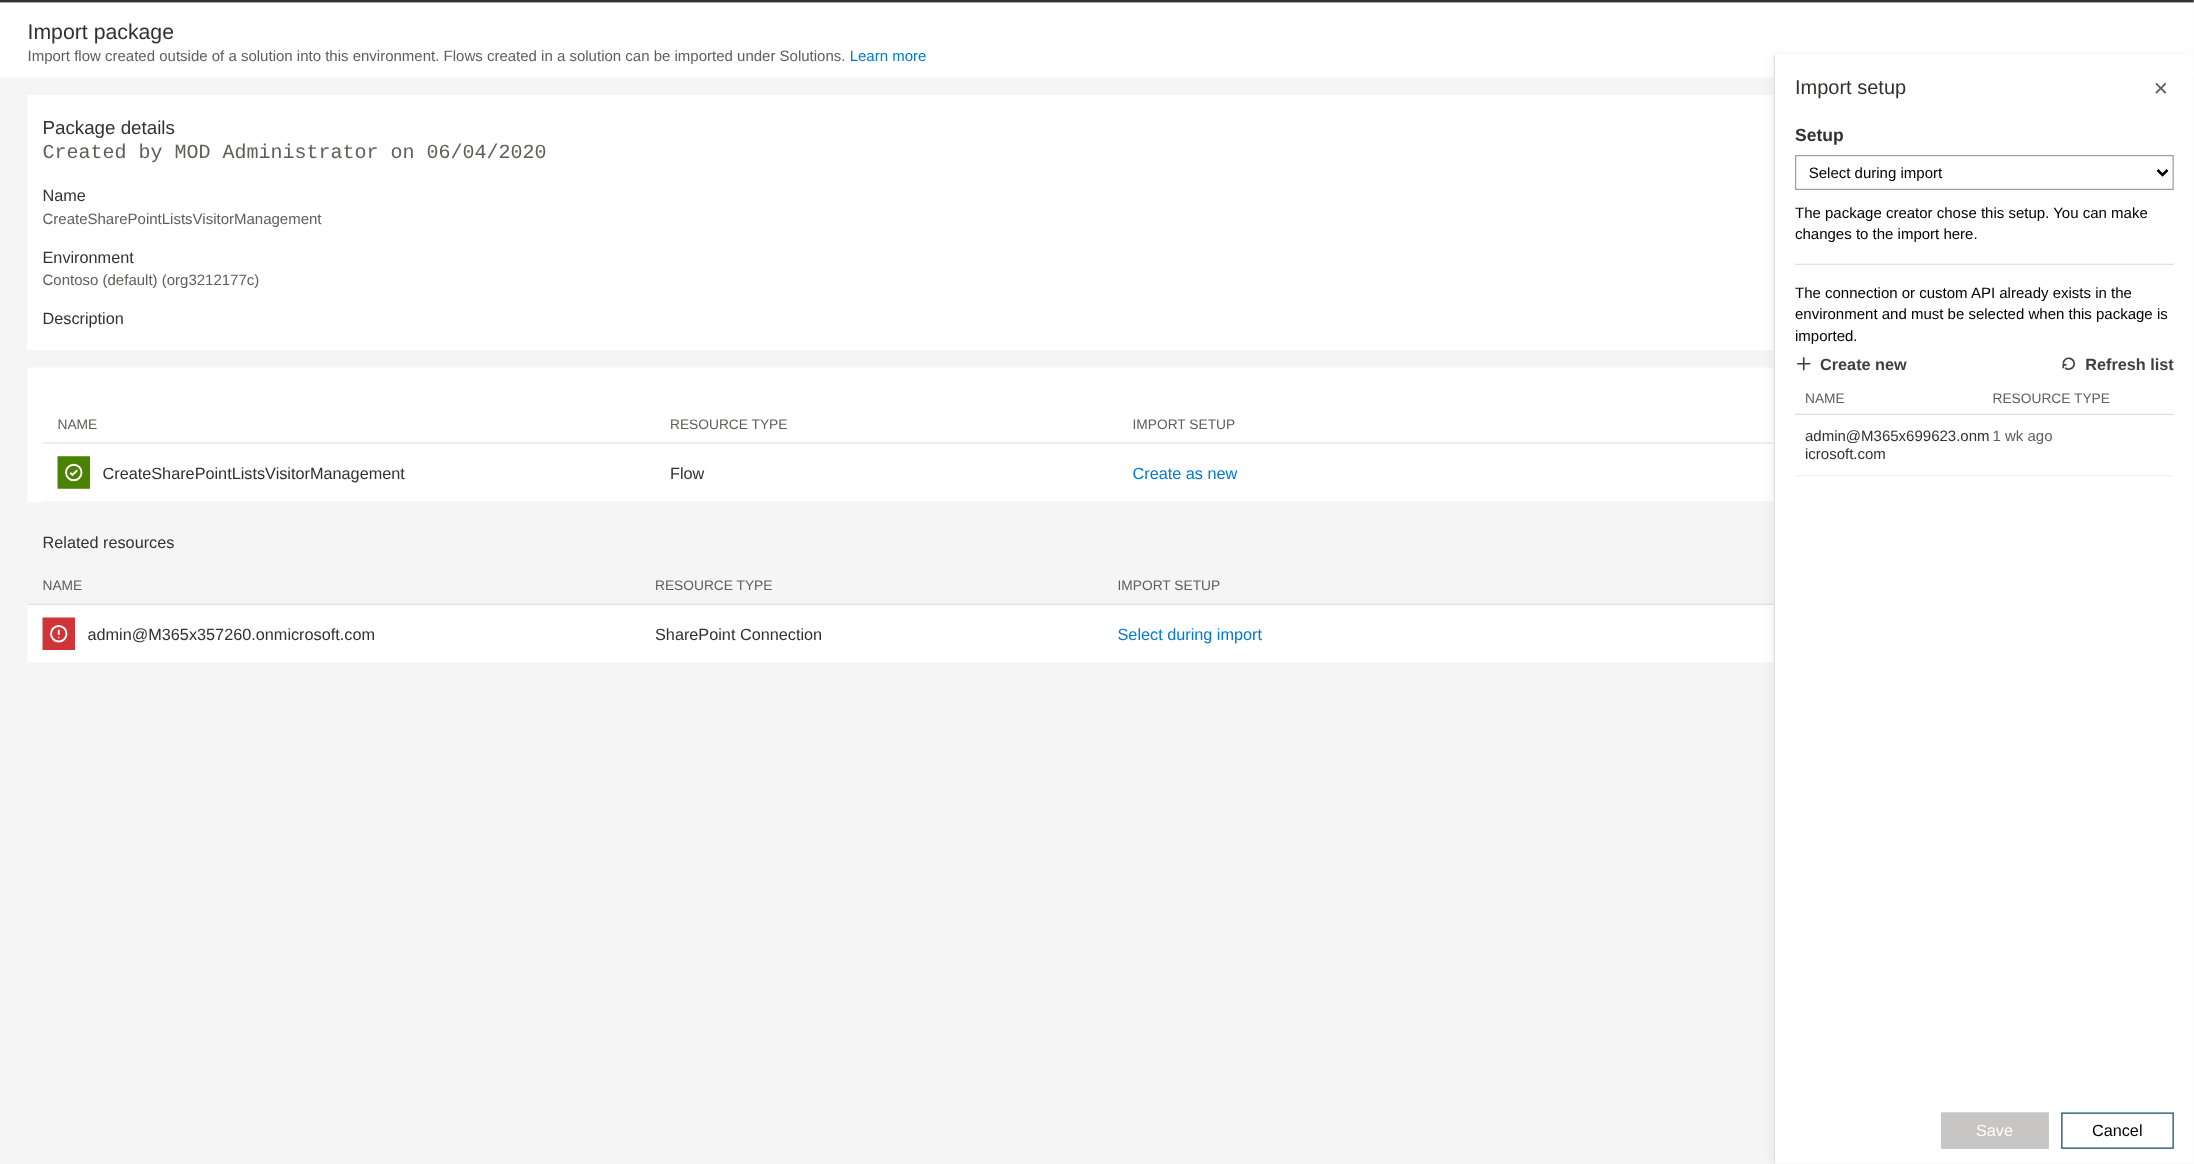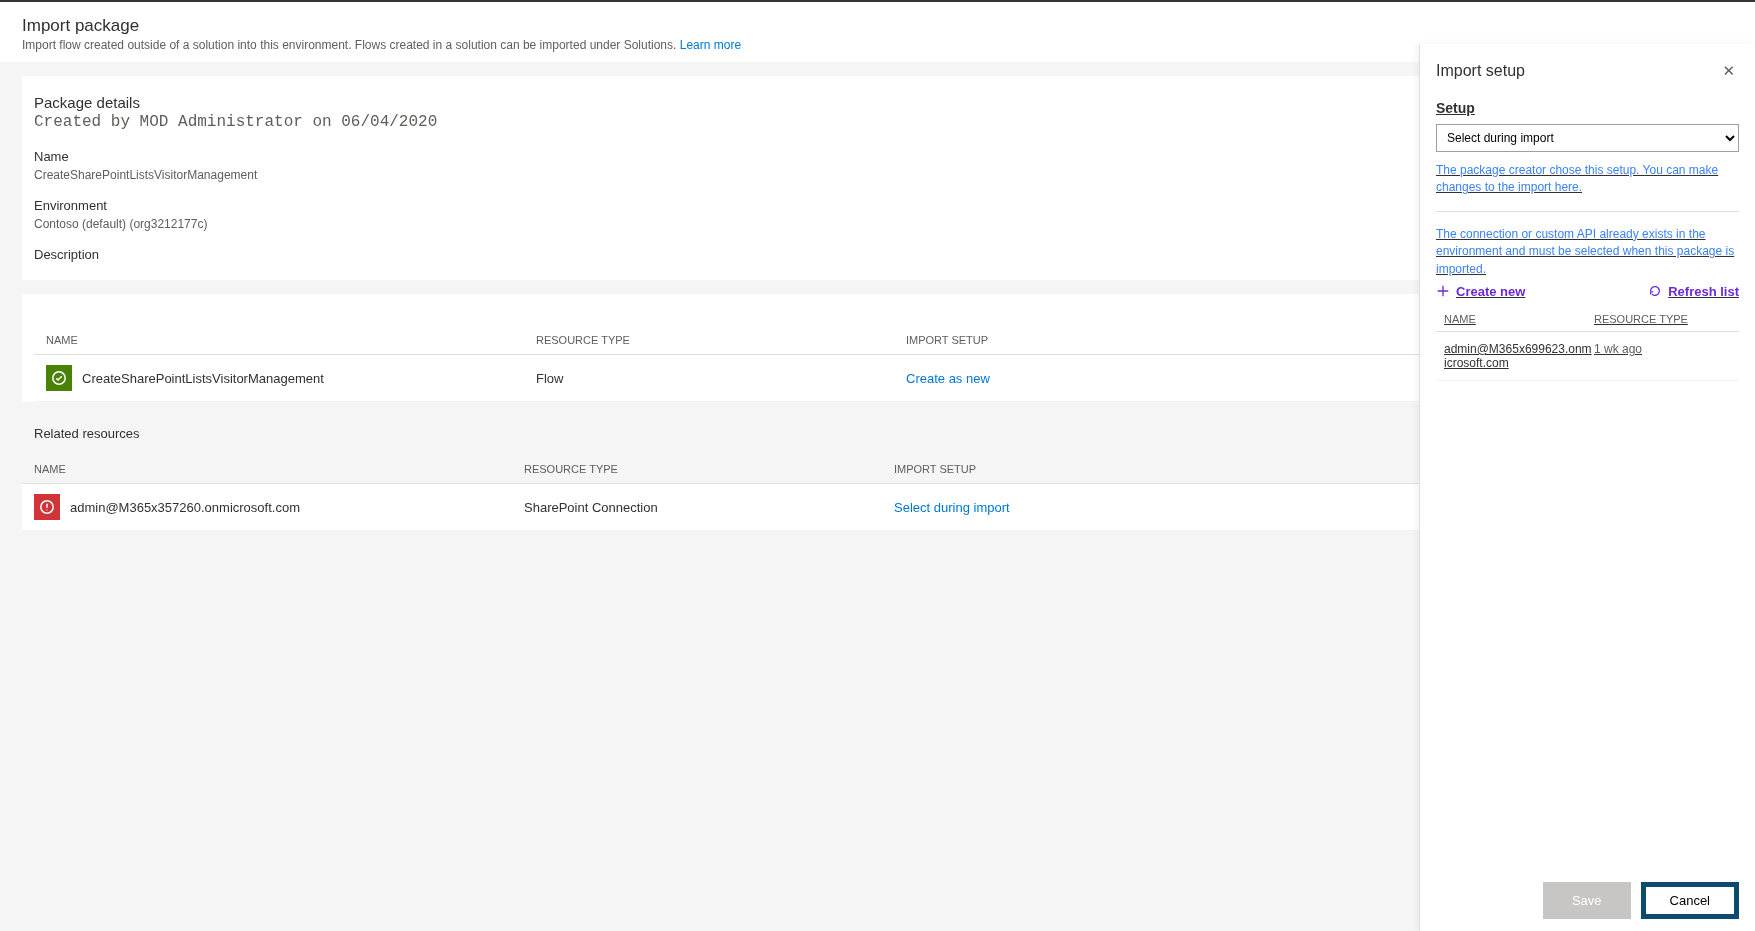--- a/index.html
+++ b/index.html
@@ -37,37 +37,37 @@
     .status-err { background:#d13438; }
     .status-badge svg { width:16px; height:16px; }
     
     .related-heading { font-size: 13px; color: #323130; padding: 0 12px; margin-top: 24px; }
     
     
     .side-panel { position: absolute; top: 42px; right: 0; bottom: 0; width: 336px; background: #fff; border-left: 1px solid #e1dfdd; box-shadow: -2px 0 8px rgba(0,0,0,0.05); display:flex; flex-direction:column; }
     .panel-header { display:flex; align-items:center; justify-content:space-between; padding: 14px 16px 12px; }
     .panel-title { font-size: 16px; font-weight: 400; color: #323130; }
     .close-x { font-size: 15px; color:#605e5c; cursor:pointer; padding:4px; }
-    .panel-body { padding: 0 16px; flex:1; overflow:auto;text-decoration:underline; }
+    .panel-body { padding: 0 16px; flex:1; overflow:auto; }
     .setup-label { font-size: 14px; font-weight: 600; color:#323130; margin-top: 4px; }
     .setup-select { width:100%; margin-top:8px; padding:5px 6px; font-size:12px; border:1px solid #a19f9d; background:#fff; }
-    .help-text { font-size: 12px; color:#3b82f6; margin-top:10px; line-height:1.45; }
+    .help-text { font-size: 12px; color:#000000; margin-top:10px; line-height:1.45; }
     .divider { border-top:1px solid #e1dfdd; margin: 14px 0; }
     .action-row { display:flex; justify-content:space-between; align-items:center; margin-top:6px; }
-    .link-action { display:flex; align-items:center; gap:6px; font-size:13px; font-weight:600; color:#6d28d9; cursor:pointer; }
+    .link-action { display:flex; align-items:center; gap:6px; font-size:13px; font-weight:600; color:#404040; cursor:pointer; }
     .link-action svg { width:14px; height:14px; }
     .mini-th-row { display:flex; font-size:11px; color:#605e5c; padding:10px 8px 6px; border-bottom:1px solid #e1dfdd; margin-top:4px; }
     .mini-th-name { flex: 0 0 150px; }
     .mini-th-type { flex:1; }
     .mini-row { display:flex; padding:10px 8px; font-size:12px; color:#323130; border-bottom:1px solid #f3f2f1; }
     .mini-td-name { flex:0 0 150px; word-break:break-all; }
     .mini-td-type { flex:1; color:#605e5c; }
     
     .panel-footer { padding: 12px 16px; display:flex; justify-content:flex-end; gap:10px; }
-    .btn { padding: 6px 24px; font-size: 13px; border:5px solid #0c4a6e; background:#fff; cursor:pointer; min-width:86px; }
+    .btn { padding: 6px 24px; font-size: 13px; border:1px solid #0c4a6e; background:#fff; cursor:pointer; min-width:86px; }
     .btn-primary { background:#c8c6c4; border-color:#c8c6c4; color:#fff; cursor:not-allowed; }
   </style>
 </head>
 <body>
 
 <div class="header-area">
   <div class="page-title">Import package</div>
   <div class="page-subtitle">
     <span>Import flow created outside of a solution into this environment. Flows created in a solution can be imported under Solutions. </span><a href="#">Learn more</a>
   </div>

